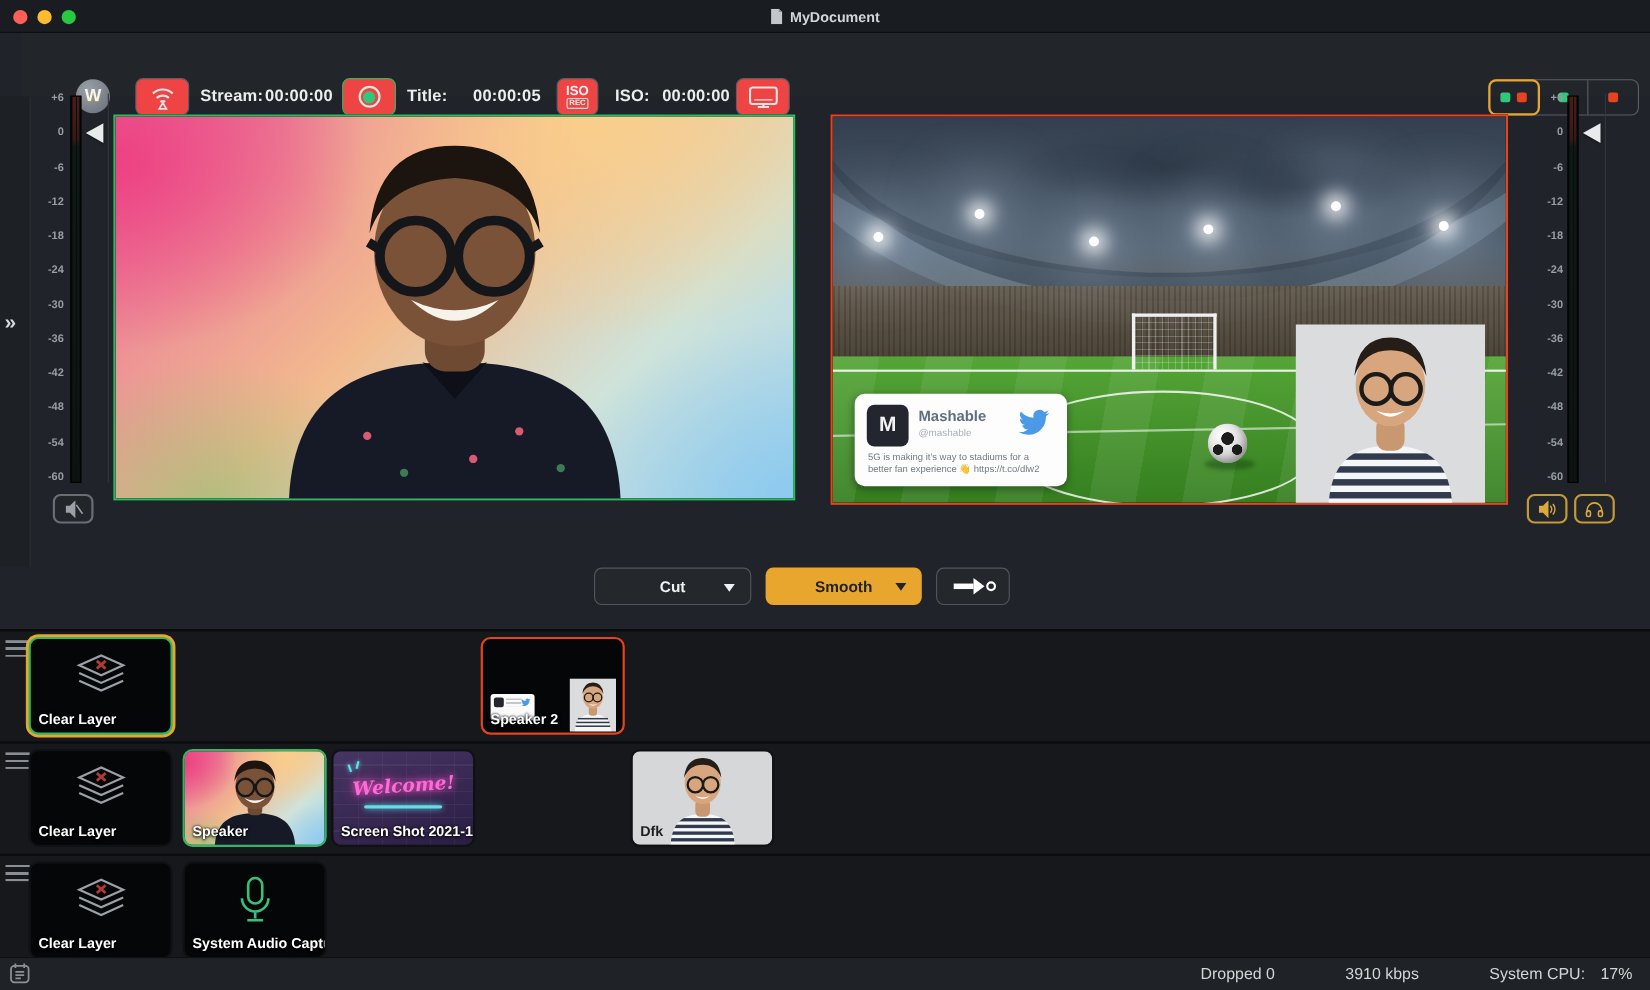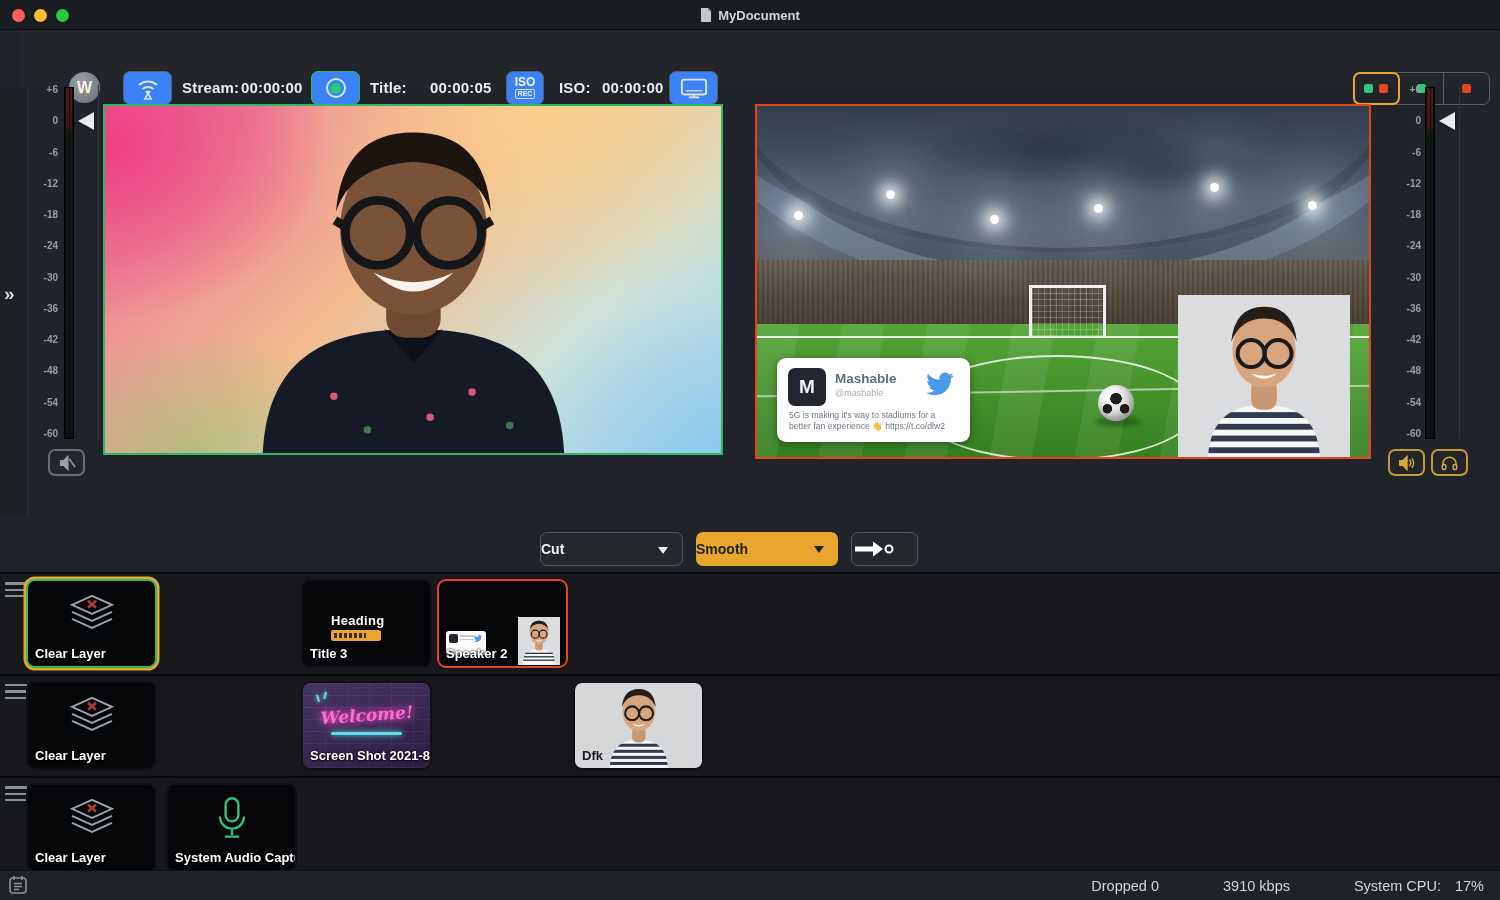--- a/index.html
+++ b/index.html
@@ -14,21 +14,21 @@
   .titlebar { position:absolute; left:0; top:0; width:1500px; height:30px; background:#191c20; border-bottom:1px solid #0d0e10; }
   .tl { position:absolute; top:9px; width:13px; height:13px; border-radius:50%; }
   .tl.red { left:12px; background:#ff5f57; }
   .tl.yellow { left:34px; background:#febc2e; }
   .tl.green { left:56px; background:#28c840; }
   .win-title { position:absolute; left:0; right:0; top:0; height:30px; display:flex; align-items:center; justify-content:center; gap:6px; font-size:13px; font-weight:700; color:#d4d6d9; }
 
   
   .toolbar { position:absolute; left:0; top:30px; width:1500px; height:58px; background:#22252a;margin-left:20px; }
   .logo { position:absolute; left:49px; top:42px; width:31px; height:31px; border-radius:50%; background:radial-gradient(circle at 35% 30%, #9aa0a8, #676d76); display:flex; align-items:center; justify-content:center; font-weight:700; font-size:16px; color:#f4f5f6; text-shadow:0 1px 0 #c79a2a; }
-  .tb-btn { position:absolute; top:41px; height:34px; border:1px solid #5b5f66; border-radius:7px; background:#3b82f6; display:flex; align-items:center; justify-content:center; }
+  .tb-btn { position:absolute; top:41px; height:34px; border:1px solid #5b5f66; border-radius:7px; background:#ef4444; display:flex; align-items:center; justify-content:center; }
   .tb-label { position:absolute; top:49px; font-size:15px; font-weight:700; color:#eceded; letter-spacing:.2px; }
   .rec-btn { border-color:#2db863; }
   .rec-ring { width:20px; height:20px; border:2px solid #cfe9db; border-radius:50%; display:flex; align-items:center; justify-content:center; }
   .rec-dot { width:11px; height:11px; border-radius:50%; background:#2fc779; }
   .iso-btn { flex-direction:column; gap:1px; }
   .iso-top { font-size:12px; font-weight:700; color:#f0f1f2; line-height:11px; }
   .iso-badge { font-size:7px; font-weight:700; color:#f0f1f2; border:1px solid #d6d8da; border-radius:2px; padding:0 2px; line-height:8px; }
   .view-group { position:absolute; right:30px; top:42px; height:33px; display:flex; border:1px solid #5b5f66; border-radius:7px; overflow:visible; }
   .view-seg { width:45px; height:31px; display:flex; align-items:center; justify-content:center; gap:6px; border-right:1px solid #5b5f66; }
   .view-seg:last-child { border-right:none; }
@@ -100,21 +100,21 @@
   .tweet-card { position:absolute; left:20px; top:252px; width:193px; height:84px; background:#fdfdfd; border-radius:9px; box-shadow:0 2px 8px rgba(0,0,0,.4); }
   .tw-logo { position:absolute; left:11px; top:10px; width:38px; height:38px; border-radius:7px; background:#23252f; color:#f2f3f4; display:flex; align-items:center; justify-content:center; font-size:19px; font-weight:700; }
   .tw-name { position:absolute; left:58px; top:13px; font-size:13.5px; font-weight:700; color:#5f6e80; }
   .tw-handle { position:absolute; left:58px; top:30px; font-size:9px; color:#a8afb6; }
   .tw-bird { position:absolute; right:12px; top:11px; width:36px; height:30px; }
   .tw-text { position:absolute; left:12px; top:52px; width:165px; font-size:8.6px; line-height:11px; color:#707a84; }
   .inset-portrait { position:absolute; left:421px; top:189px; width:172px; height:164px; background:#dadcdd; }
   .inset-portrait svg, .portrait-fill svg { position:absolute; left:0; bottom:0; width:100%; height:100%; }
 
   
-  .trans-btn { position:absolute; top:532px; height:34px; border-radius:7px; display:flex; align-items:center; font-size:14px; font-weight:700; }
+  .trans-btn { position:absolute; top:516px; height:34px; border-radius:7px; display:flex; align-items:center; justify-content:center; font-size:14px; font-weight:700; }
   #cut-btn { left:540px; width:143px; background:#24272c; border:1px solid #53575d; color:#f0f1f2; }
   #smooth-btn { left:696px; width:142px; background:#e9a62e; color:#212328; }
   #go-btn { left:851px; width:67px; background:#24272c; border:1px solid #53575d; }
   .caret { position:absolute; right:14px; top:14px; width:0; height:0; border-left:5.5px solid transparent; border-right:5.5px solid transparent; border-top:7px solid #f0f1f2; }
   #smooth-btn .caret { border-top-color:#212328; }
 
   
   .shot-row { position:absolute; left:0; width:1500px; background:#16181c; border-top:2px solid #0a0b0d; }
   #row1 { top:572px; height:102px; } #row2 { top:674px; height:102px; } #row3 { top:776px; height:94px; }
   .row-handle { position:absolute; left:5px; top:8px; width:22px; height:15px;
@@ -406,26 +406,20 @@
     <svg class="layers-icon" viewBox="0 0 48 44" fill="none" stroke="#9aa0a6" stroke-width="2">
       <path d="M4 12 24 3 44 12 24 21Z"></path>
         <path d="M4 19 24 28 44 19"></path>
         <path d="M4 26 24 35 44 26"></path>
       <path d="M20 8l8 7M28 8l-8 7" stroke="#b03a34" stroke-width="2.6"></path>
     </svg>
     <div class="lbl">Clear Layer</div>
   </div>
 
 
-  <div class="thumb t2">
-    <div class="t3-heading">Heading</div>
-    <div class="t3-badge"></div>
-
-    <div class="lbl">Title 3</div>
-  </div>
 
   <div class="thumb t3 sel-live">
     <div class="mini-card">
       <div class="dot"></div>
         <div class="ln"></div>
       <svg viewBox="0 0 24 24">
           <path fill="#4a9ae8" d="M23 5.1c-.8.4-1.7.7-2.6.8a4.6 4.6 0 0 0 2-2.5 9 9 0 0 1-2.9 1.1 4.5 4.5 0 0 0-7.8 4.1A12.8 12.8 0 0 1 2.4 4a4.5 4.5 0 0 0 1.4 6 4.4 4.4 0 0 1-2-.6v.1a4.5 4.5 0 0 0 3.6 4.4 4.6 4.6 0 0 1-2 .1 4.5 4.5 0 0 0 4.2 3.1A9 9 0 0 1 1 19a12.7 12.7 0 0 0 6.9 2c8.3 0 12.8-6.9 12.8-12.8v-.6c.9-.6 1.6-1.4 2.3-2.3z"></path>
         </svg>
     </div>
     <div class="mini-portrait">
@@ -454,28 +448,43 @@
   <div class="thumb t0">
     <svg class="layers-icon" viewBox="0 0 48 44" fill="none" stroke="#9aa0a6" stroke-width="2">
       <path d="M4 12 24 3 44 12 24 21Z"></path>
         <path d="M4 19 24 28 44 19"></path>
         <path d="M4 26 24 35 44 26"></path>
       <path d="M20 8l8 7M28 8l-8 7" stroke="#b03a34" stroke-width="2.6"></path>
     </svg>
     <div class="lbl">Clear Layer</div>
   </div>
 
+  <div class="thumb t1 sel-preview">
+    <div class="pv-bg-gradient"></div>
+    <svg class="speaker-svg" style="left:10%; width:80%;" viewBox="0 0 200 160" preserveAspectRatio="xMidYMax meet">
+      <path d="M28 160 C30 112 60 100 100 100 C140 100 170 112 172 160 Z" fill="#161a27"></path>
+      <rect x="87" y="76" width="26" height="28" rx="9" fill="#6e4a33"></rect>
+      <ellipse cx="100" cy="52" rx="35" ry="41" fill="#7a5238"></ellipse>
+      <path d="M63 44 Q66 6 100 6 Q134 6 137 44 Q130 22 100 20 Q70 22 63 44Z" fill="#1c140f"></path>
+      <g stroke="#15161a" stroke-width="4.2" fill="none">
+          <circle cx="83" cy="54" r="15.5"></circle>
+          <circle cx="117" cy="54" r="15.5"></circle>
+        </g>
+      <path d="M81 73 Q100 91 119 73 Q100 82 81 73Z" fill="#f7f2ea"></path>
+    </svg>
+    <div class="lbl">Speaker</div>
+  </div>
 
   <div class="thumb t2">
     <div class="welcome-bg"></div>
     <div class="sparkle" style="left:14px; top:12px; width:2px; height:7px; transform:rotate(-20deg);"></div>
     <div class="sparkle" style="left:21px; top:9px; width:2px; height:7px; transform:rotate(15deg);"></div>
     <div class="welcome-text">Welcome!</div>
     <div class="welcome-underline"></div>
-    <div class="lbl">Screen Shot 2021-8</div>
+    <div class="lbl">Screen Shot 2021-1</div>
   </div>
 
 
   <div class="thumb t4">
     <div class="portrait-fill">
       <svg viewBox="0 0 120 140" preserveAspectRatio="xMidYMax meet" style="position:absolute; left:10%; bottom:0; width:80%; height:100%;">
         <defs>
             <clipPath id="shirtB">
               <path d="M12 140 C14 102 36 94 60 94 C84 94 106 102 108 140 Z"></path>
             </clipPath>

